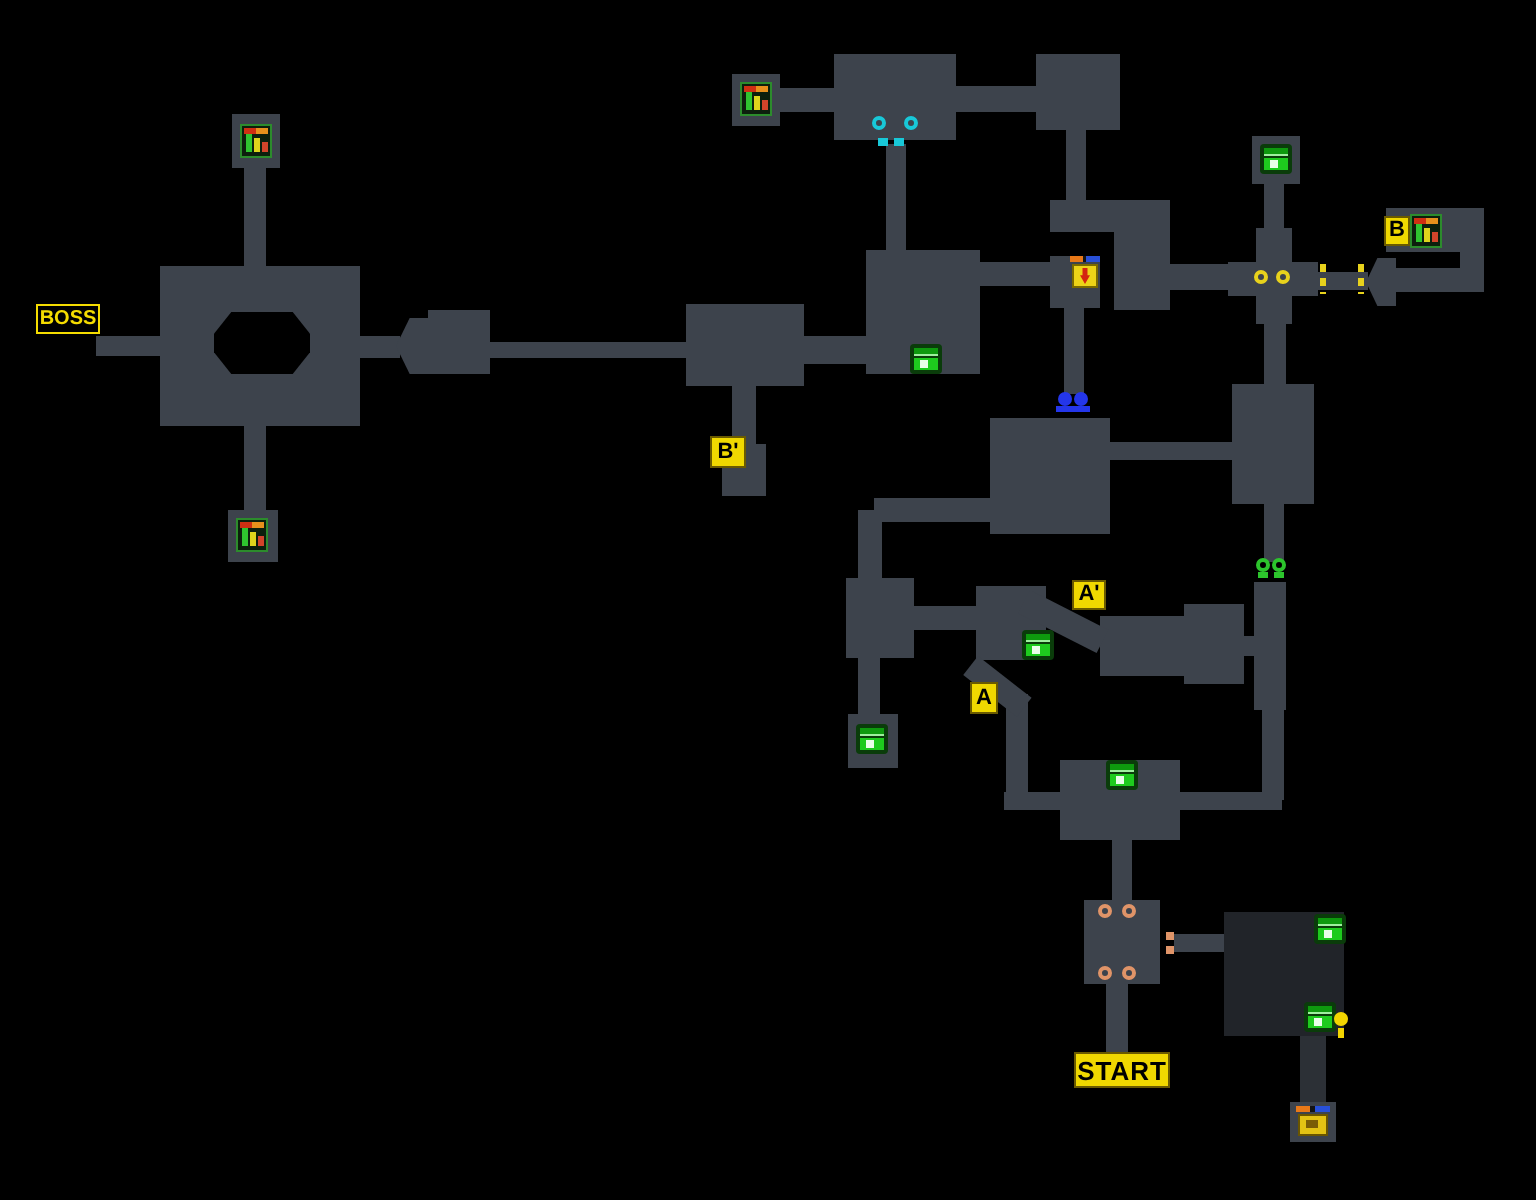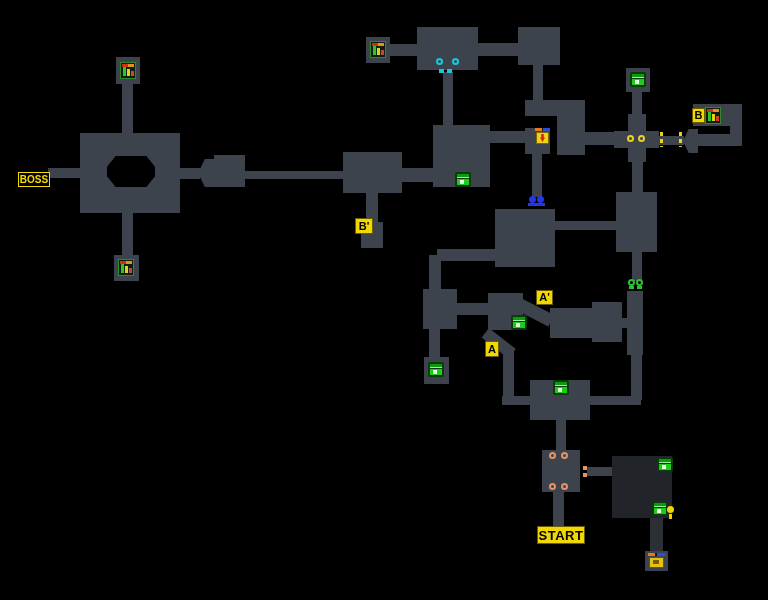--- a/index.html
+++ b/index.html
@@ -213,19 +213,19 @@
     <div class="dotm" style="--c: #2436ea; left: 537px; top: 196px;"></div>
     <div class="linem" style="--c: #2436ea; left: 528px; top: 203px; width: 17px; height: 3px;"></div>
     <div class="ring" style="--c: #2cc42c; left: 628px; top: 279px;"></div>
     <div class="ring" style="--c: #2cc42c; left: 636px; top: 279px;"></div>
     <div class="dash-h" style="--c: #2cc42c; left: 629px; top: 286px; width: 15px; height: 3px;"></div>
     <div class="ring" style="--c: #e09468; left: 549px; top: 452px;"></div>
     <div class="ring" style="--c: #e09468; left: 561px; top: 452px;"></div>
     <div class="ring" style="--c: #e09468; left: 549px; top: 483px;"></div>
     <div class="ring" style="--c: #e09468; left: 561px; top: 483px;"></div>
     <div class="dash-v" style="--c: #e09468; left: 583px; top: 466px; width: 4px; height: 12px;"></div>
-    <div class="map-label outline" style="left: 18px; top: 172px; width: 32px; height: 15px; text-align: right;">BOSS</div>
+    <div class="map-label outline" style="left: 18px; top: 152px; width: 32px; height: 15px; text-align: right;">BOSS</div>
     <div class="map-label big" style="left: 537px; top: 526px; width: 48px; height: 18px;">START</div>
     <div class="map-label" style="left: 485px; top: 341px; width: 14px; height: 16px;">A</div>
     <div class="map-label" style="left: 536px; top: 290px; width: 17px; height: 15px;">A'</div>
     <div class="map-label" style="left: 692px; top: 108px; width: 13px; height: 15px;">B</div>
     <div class="map-label" style="left: 355px; top: 218px; width: 18px; height: 16px;">B'</div>
   </div>
 
 </body></html>

